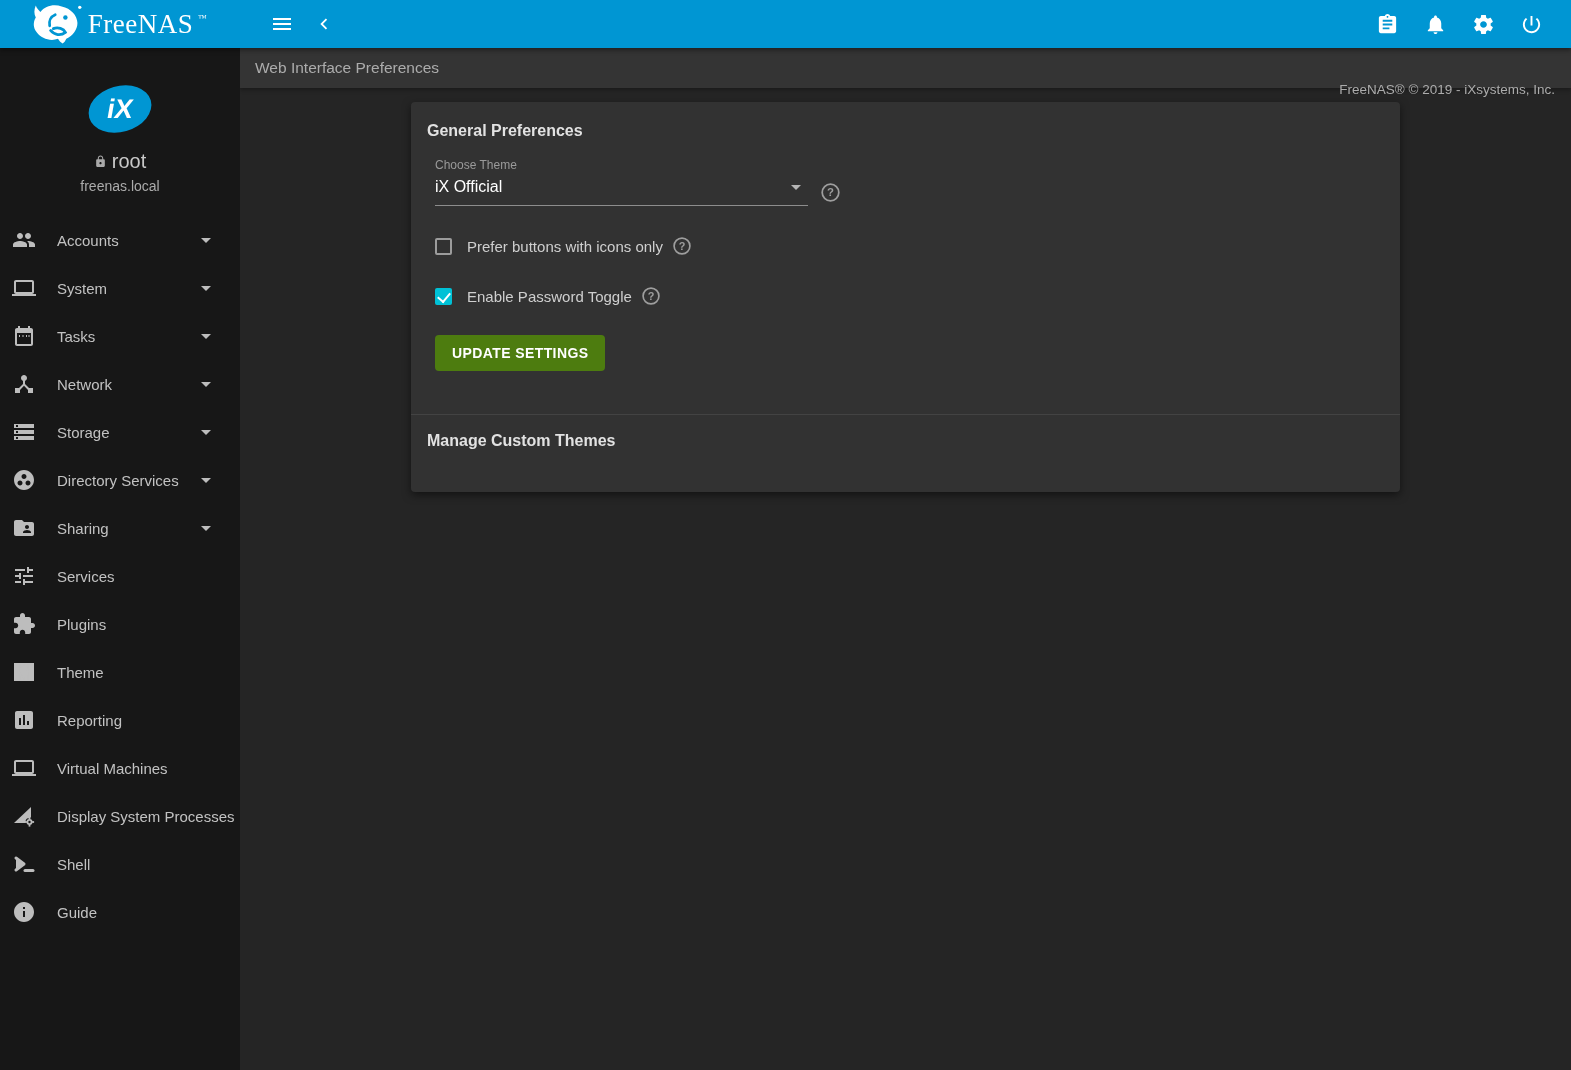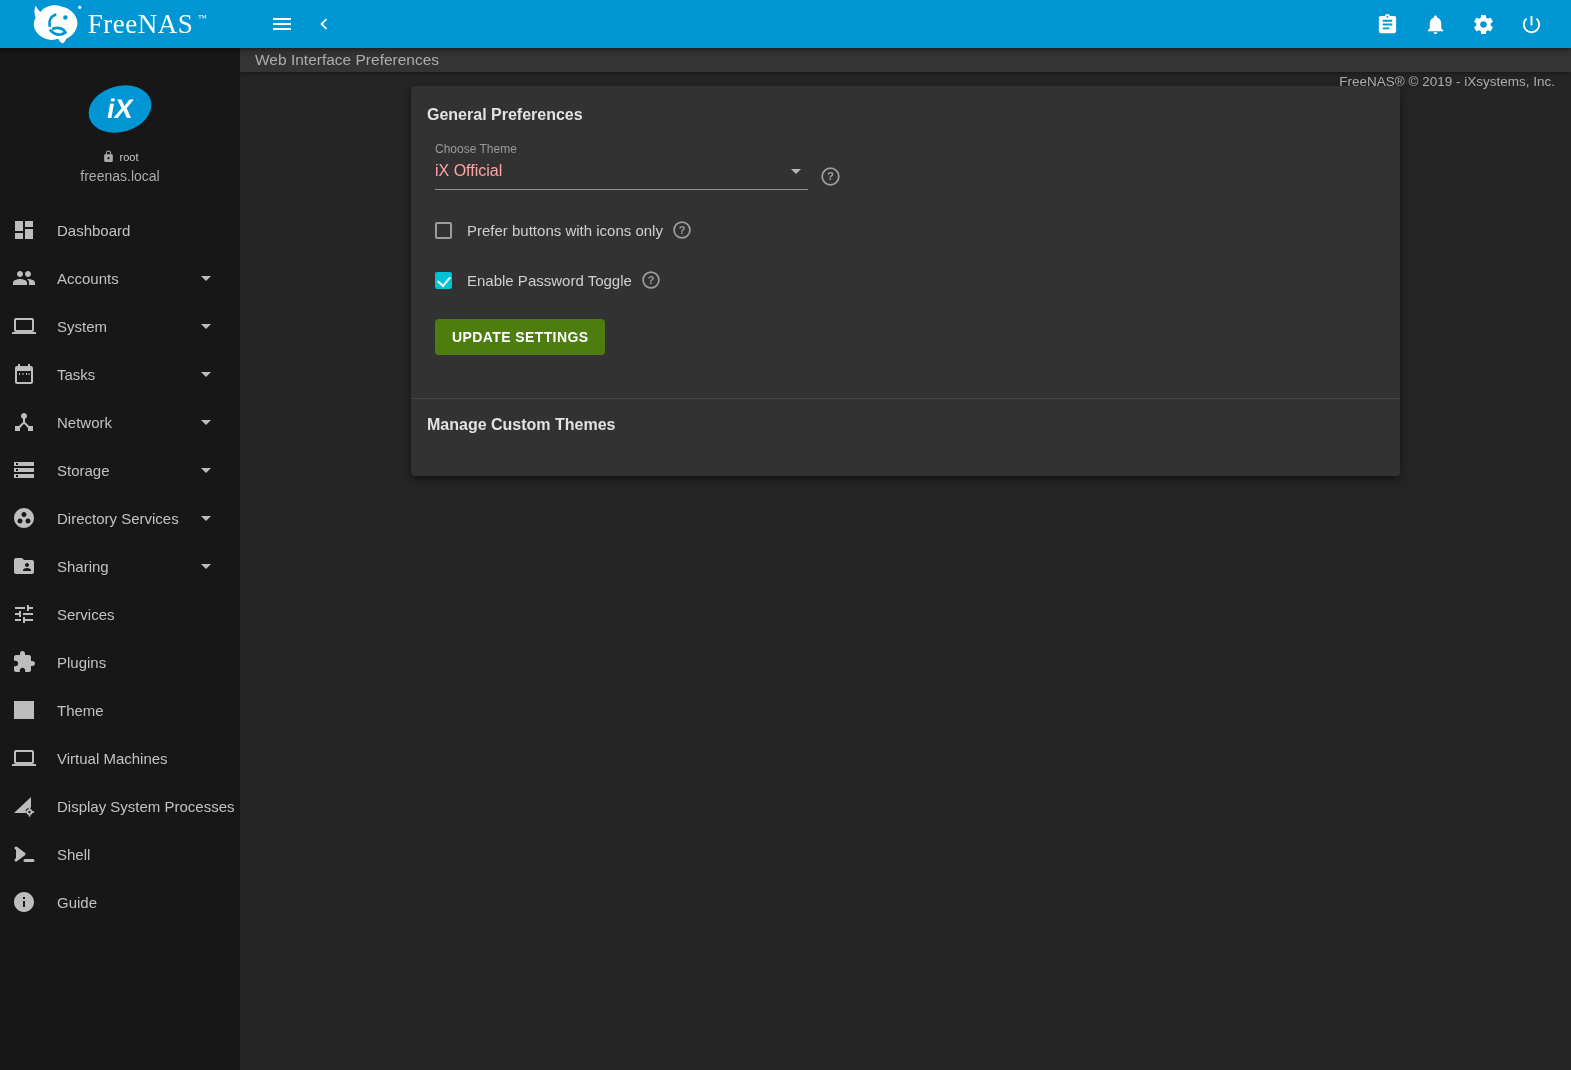--- a/index.html
+++ b/index.html
@@ -44,42 +44,42 @@
     width: 64px; height: 46px; margin: 0 auto;
     background: #0096d3; border-radius: 50%;
     transform: rotate(-16deg);
     display: flex; align-items: center; justify-content: center;
   }
   .ix-ellipse span {
     transform: rotate(16deg) skewX(-10deg);
     color: #fff; font-size: 27px; font-weight: bold; line-height: 1;
   }
   .user-name {
-    margin-top: 18px; color: #c9c9c9; font-size: 11px;
+    margin-top: 18px; color: #c9c9c9; font-size: 20px;
     display: flex; align-items: center; justify-content: center; gap: 5px;
   }
   .user-name svg { fill: #a9a9a9; }
   .user-host { margin-top: 5px; color: #ababab; font-size: 14px; }
 
   .nav { margin-top: 22px; list-style: none; }
   .nav-item {
     height: 48px; display: flex; align-items: center;
     padding: 0 22px 0 12px; cursor: pointer;
     color: #c2c2c2; font-size: 15px;
   }
   .nav-icon { width: 24px; height: 24px; flex: 0 0 24px; margin-right: 21px; display: flex; align-items: center; justify-content: center; }
   .nav-icon svg { fill: #bdbdbd; stroke-color: #bdbdbd; }
   .nav-label { flex: 1; white-space: nowrap; }
   .nav-caret { width: 24px; height: 24px; display: flex; align-items: center; justify-content: center; }
   .nav-caret svg { fill: #bdbdbd; }
 
   
   .main { position: absolute; top: 48px; left: 240px; right: 0; bottom: 0; background: #252525; }
   .breadcrumb-bar {
-    height: 24px; background: #343434;
+    height: 40px; background: #343434;
     display: flex; align-items: center; justify-content: space-between;
     padding: 0 16px 0 15px;
     box-shadow: 0 2px 4px rgba(0,0,0,.3);
   }
   .page-title { color: #acacac; font-size: 15.5px; }
   .copyright { color: #acacac; font-size: 13.5px; margin-top: 42px; }
 
   .card {
     width: 989px; margin: 14px auto 0;
     background: #323232; border-radius: 4px;
@@ -89,21 +89,21 @@
   .section-title { color: #e2e2e2; font-size: 16px; font-weight: bold; margin: 6px 0 0; }
 
   .field { margin: 18px 0 0 8px; display: flex; align-items: flex-end; }
   .field-main { width: 373px; }
   .field-label { color: #9a9a9a; font-size: 12px; }
   .select-row {
     display: flex; align-items: center;
     border-bottom: 1px solid #8d8d8d;
     padding: 3px 0 6px; cursor: pointer;
   }
-  .select-value { flex: 1; color: #fca5a5; font-size: 16px; }
+  .select-value { flex: 1; color: #ffffff; font-size: 16px; }
   .select-caret svg { fill: #b5b5b5; display: block; }
   .help-btn { margin-left: 12px; margin-bottom: 3px; cursor: pointer; display: inline-flex; }
   .help-btn svg { fill: none; stroke: #9e9e9e; }
   .help-q { fill: #9e9e9e !important; stroke: none !important; font-size: 13px; font-weight: bold; font-family: "Liberation Sans", sans-serif; }
 
   .checkbox-row { display: flex; align-items: center; margin: 30px 0 0 8px; }
   .cb {
     width: 17px; height: 17px; border: 2px solid #9c9c9c; border-radius: 2px;
     cursor: pointer; position: relative; background: transparent; flex: 0 0 17px;
   }
@@ -196,28 +196,20 @@
           </svg>
         <span>root</span>
       </div>
       <div class="user-host">freenas.local</div>
     </div>
 
     <ul class="nav">
       <li class="nav-item">
         <span class="nav-icon">
             <svg width="24" height="24" viewBox="0 0 24 24">
-              <path d="M3 13h8V3H3v10zm0 8h8v-6H3v6zm10 0h8V11h-8v10zm0-18v6h8V3h-8z"></path>
-            </svg>
-          </span>
-        <span class="nav-label">Dashboard</span>
-      </li>
-      <li class="nav-item">
-        <span class="nav-icon">
-            <svg width="24" height="24" viewBox="0 0 24 24">
               <path d="M16 11c1.66 0 2.99-1.34 2.99-3S17.66 5 16 5c-1.66 0-3 1.34-3 3s1.34 3 3 3zm-8 0c1.66 0 2.99-1.34 2.99-3S9.66 5 8 5C6.34 5 5 6.34 5 8s1.34 3 3 3zm0 2c-2.33 0-7 1.17-7 3.5V19h14v-2.5c0-2.33-4.67-3.5-7-3.5zm8 0c-.29 0-.62.02-.97.05 1.16.84 1.97 1.97 1.97 3.45V19h6v-2.5c0-2.33-4.67-3.5-7-3.5z"></path>
             </svg>
           </span>
         <span class="nav-label">Accounts</span>
         <span class="nav-caret">
             <svg width="24" height="24" viewBox="0 0 24 24">
               <path d="M7 10l5 5 5-5z"></path>
             </svg>
           </span>
       </li>
@@ -319,20 +311,28 @@
         <span class="nav-icon">
             <svg width="24" height="24" viewBox="0 0 24 24" fill="none" stroke="#bdbdbd">
               <rect x="3" y="4" width="18" height="16" stroke-width="2"></rect>
               <line x1="8" y1="4" x2="8" y2="20" stroke-width="1.5"></line>
               <line x1="12" y1="4" x2="12" y2="20" stroke-width="1.5"></line>
               <line x1="16" y1="4" x2="16" y2="20" stroke-width="1.5"></line>
               <ellipse cx="12" cy="12" rx="4" ry="5" stroke-width="1.8"></ellipse>
             </svg>
           </span>
         <span class="nav-label">Theme</span>
+      </li>
+      <li class="nav-item">
+        <span class="nav-icon">
+            <svg width="24" height="24" viewBox="0 0 24 24">
+              <path d="M19 3H5c-1.1 0-2 .9-2 2v14c0 1.1.9 2 2 2h14c1.1 0 2-.9 2-2V5c0-1.1-.9-2-2-2zM9 17H7v-7h2v7zm4 0h-2V7h2v10zm4 0h-2v-4h2v4z"></path>
+            </svg>
+          </span>
+        <span class="nav-label">Reporting</span>
       </li>
       <li class="nav-item">
         <span class="nav-icon">
             <svg width="24" height="24" viewBox="0 0 24 24">
               <path d="M20 18c1.1 0 1.99-.9 1.99-2L22 6c0-1.1-.9-2-2-2H4c-1.1 0-2 .9-2 2v10c0 1.1.9 2 2 2H0v2h24v-2h-4zM4 6h16v10H4V6z"></path>
             </svg>
           </span>
         <span class="nav-label">Virtual Machines</span>
       </li>
       <li class="nav-item">

